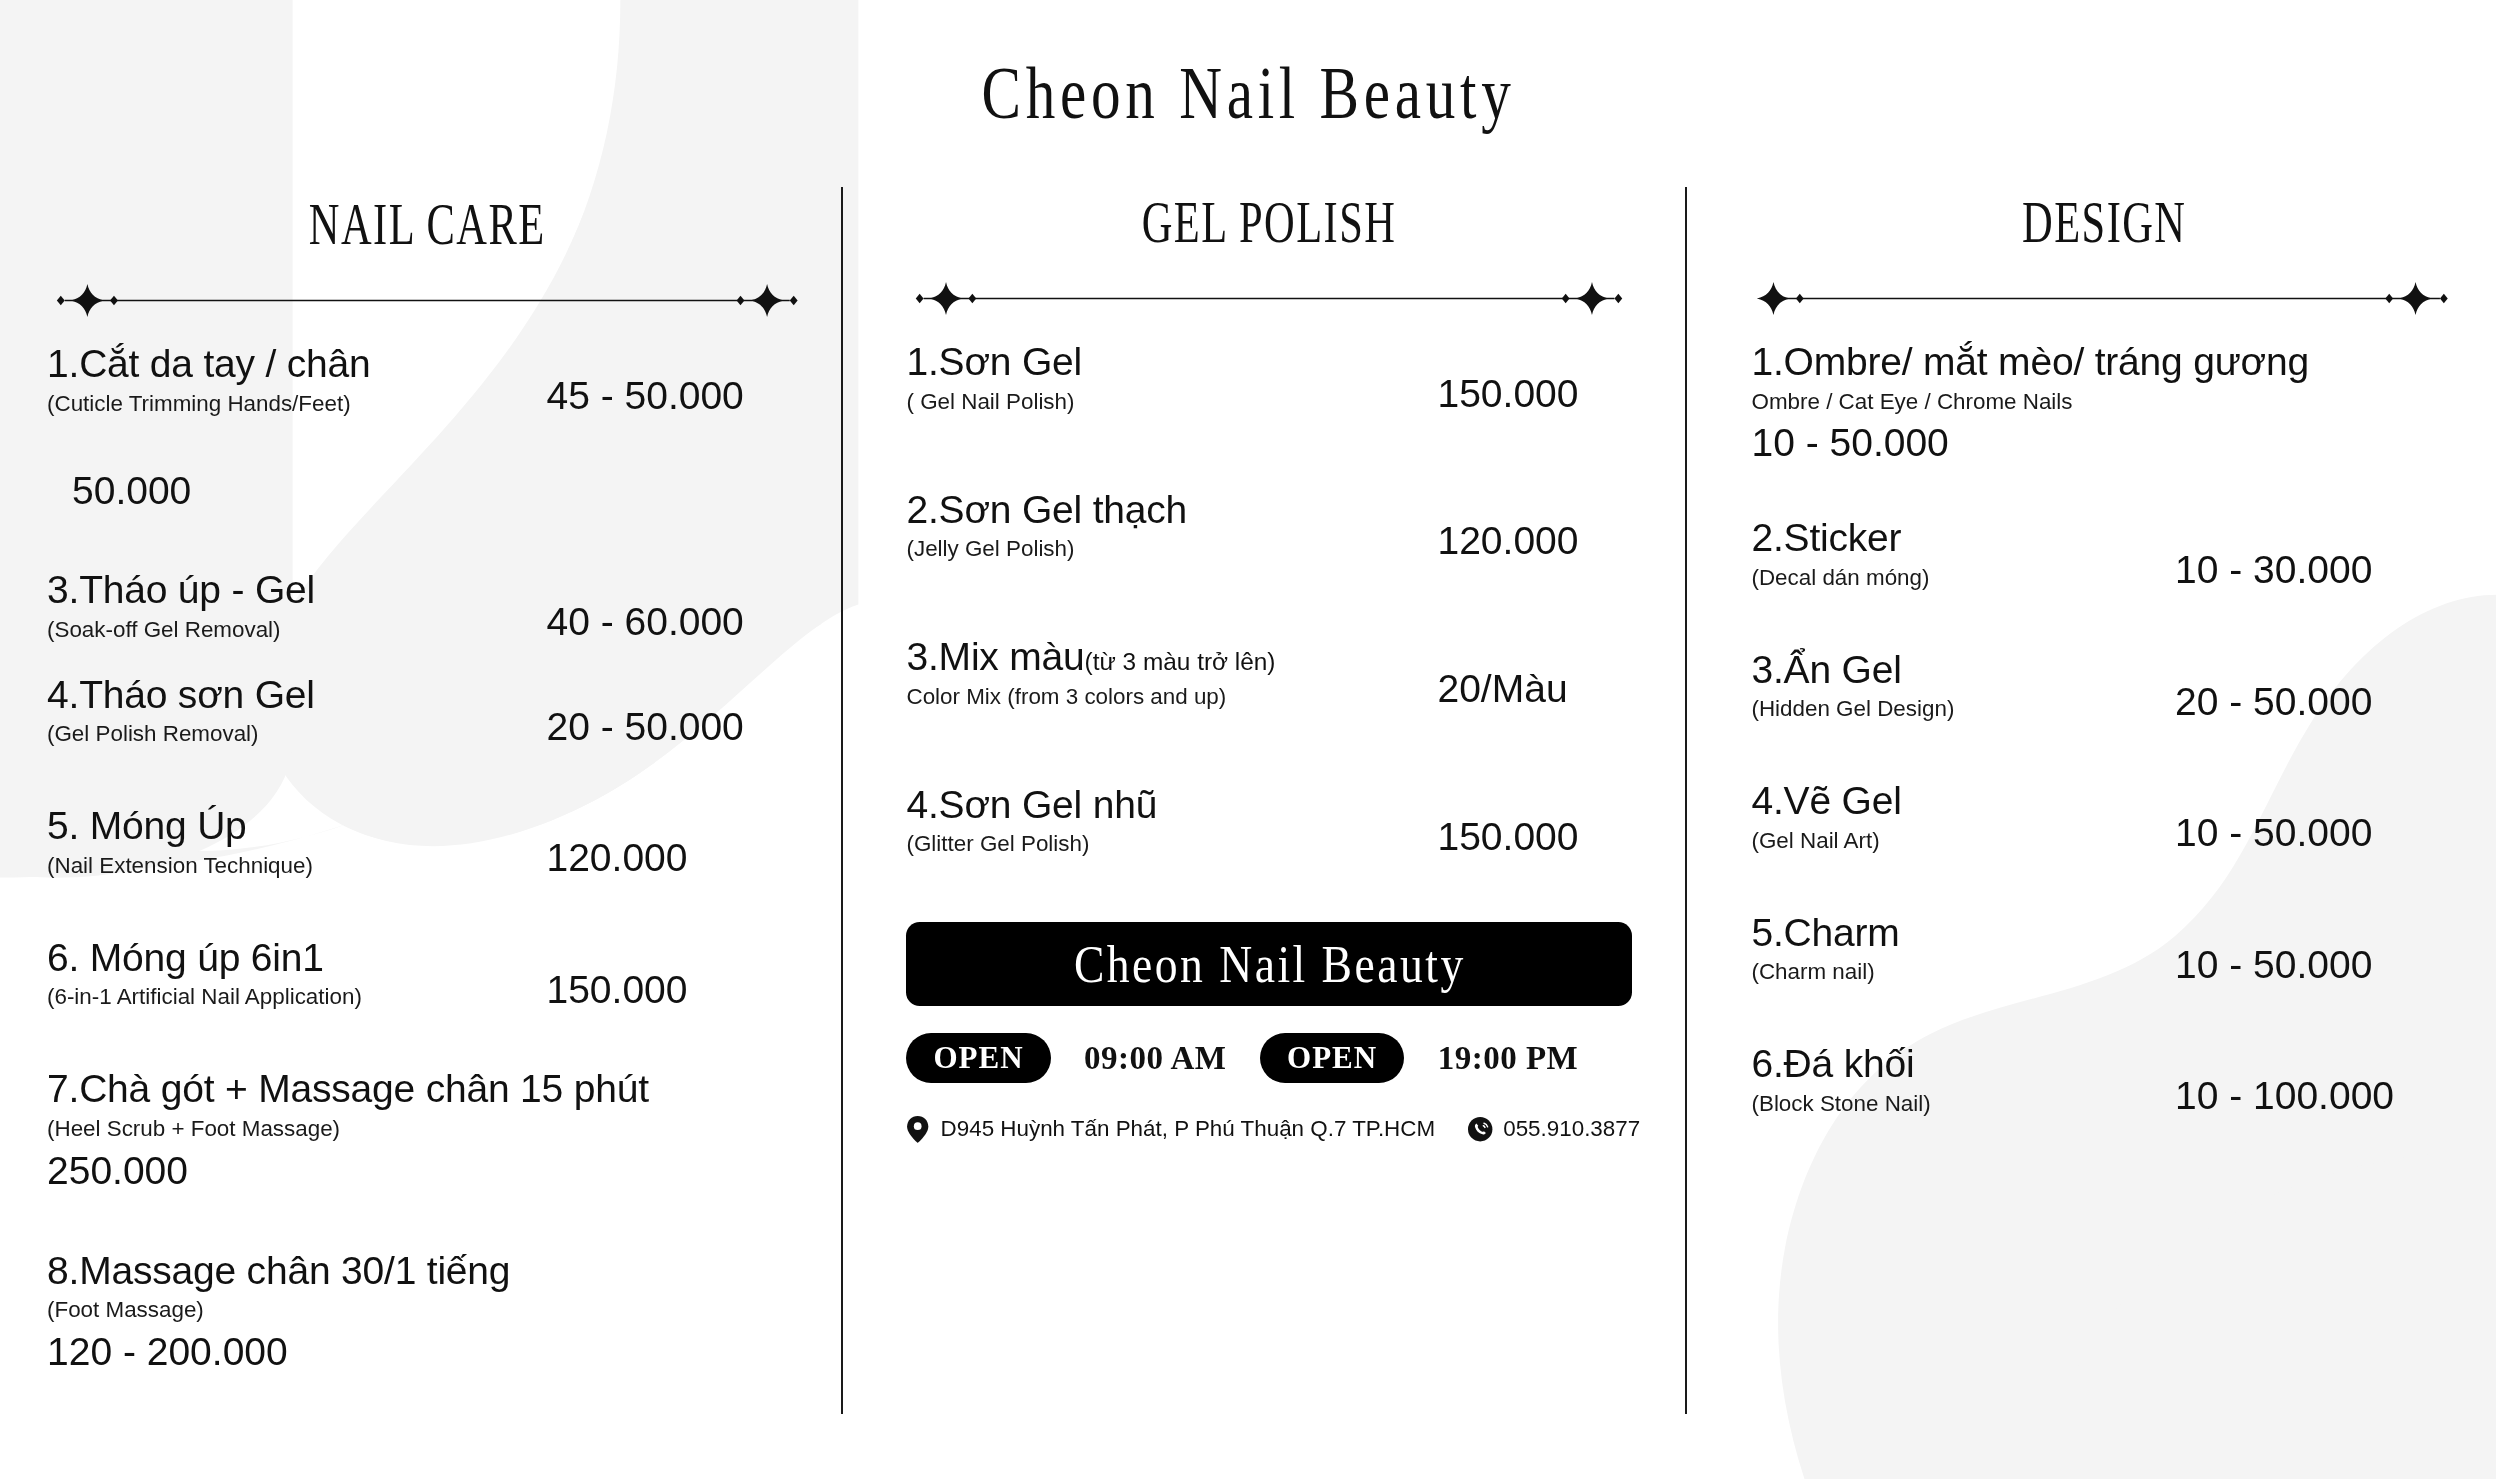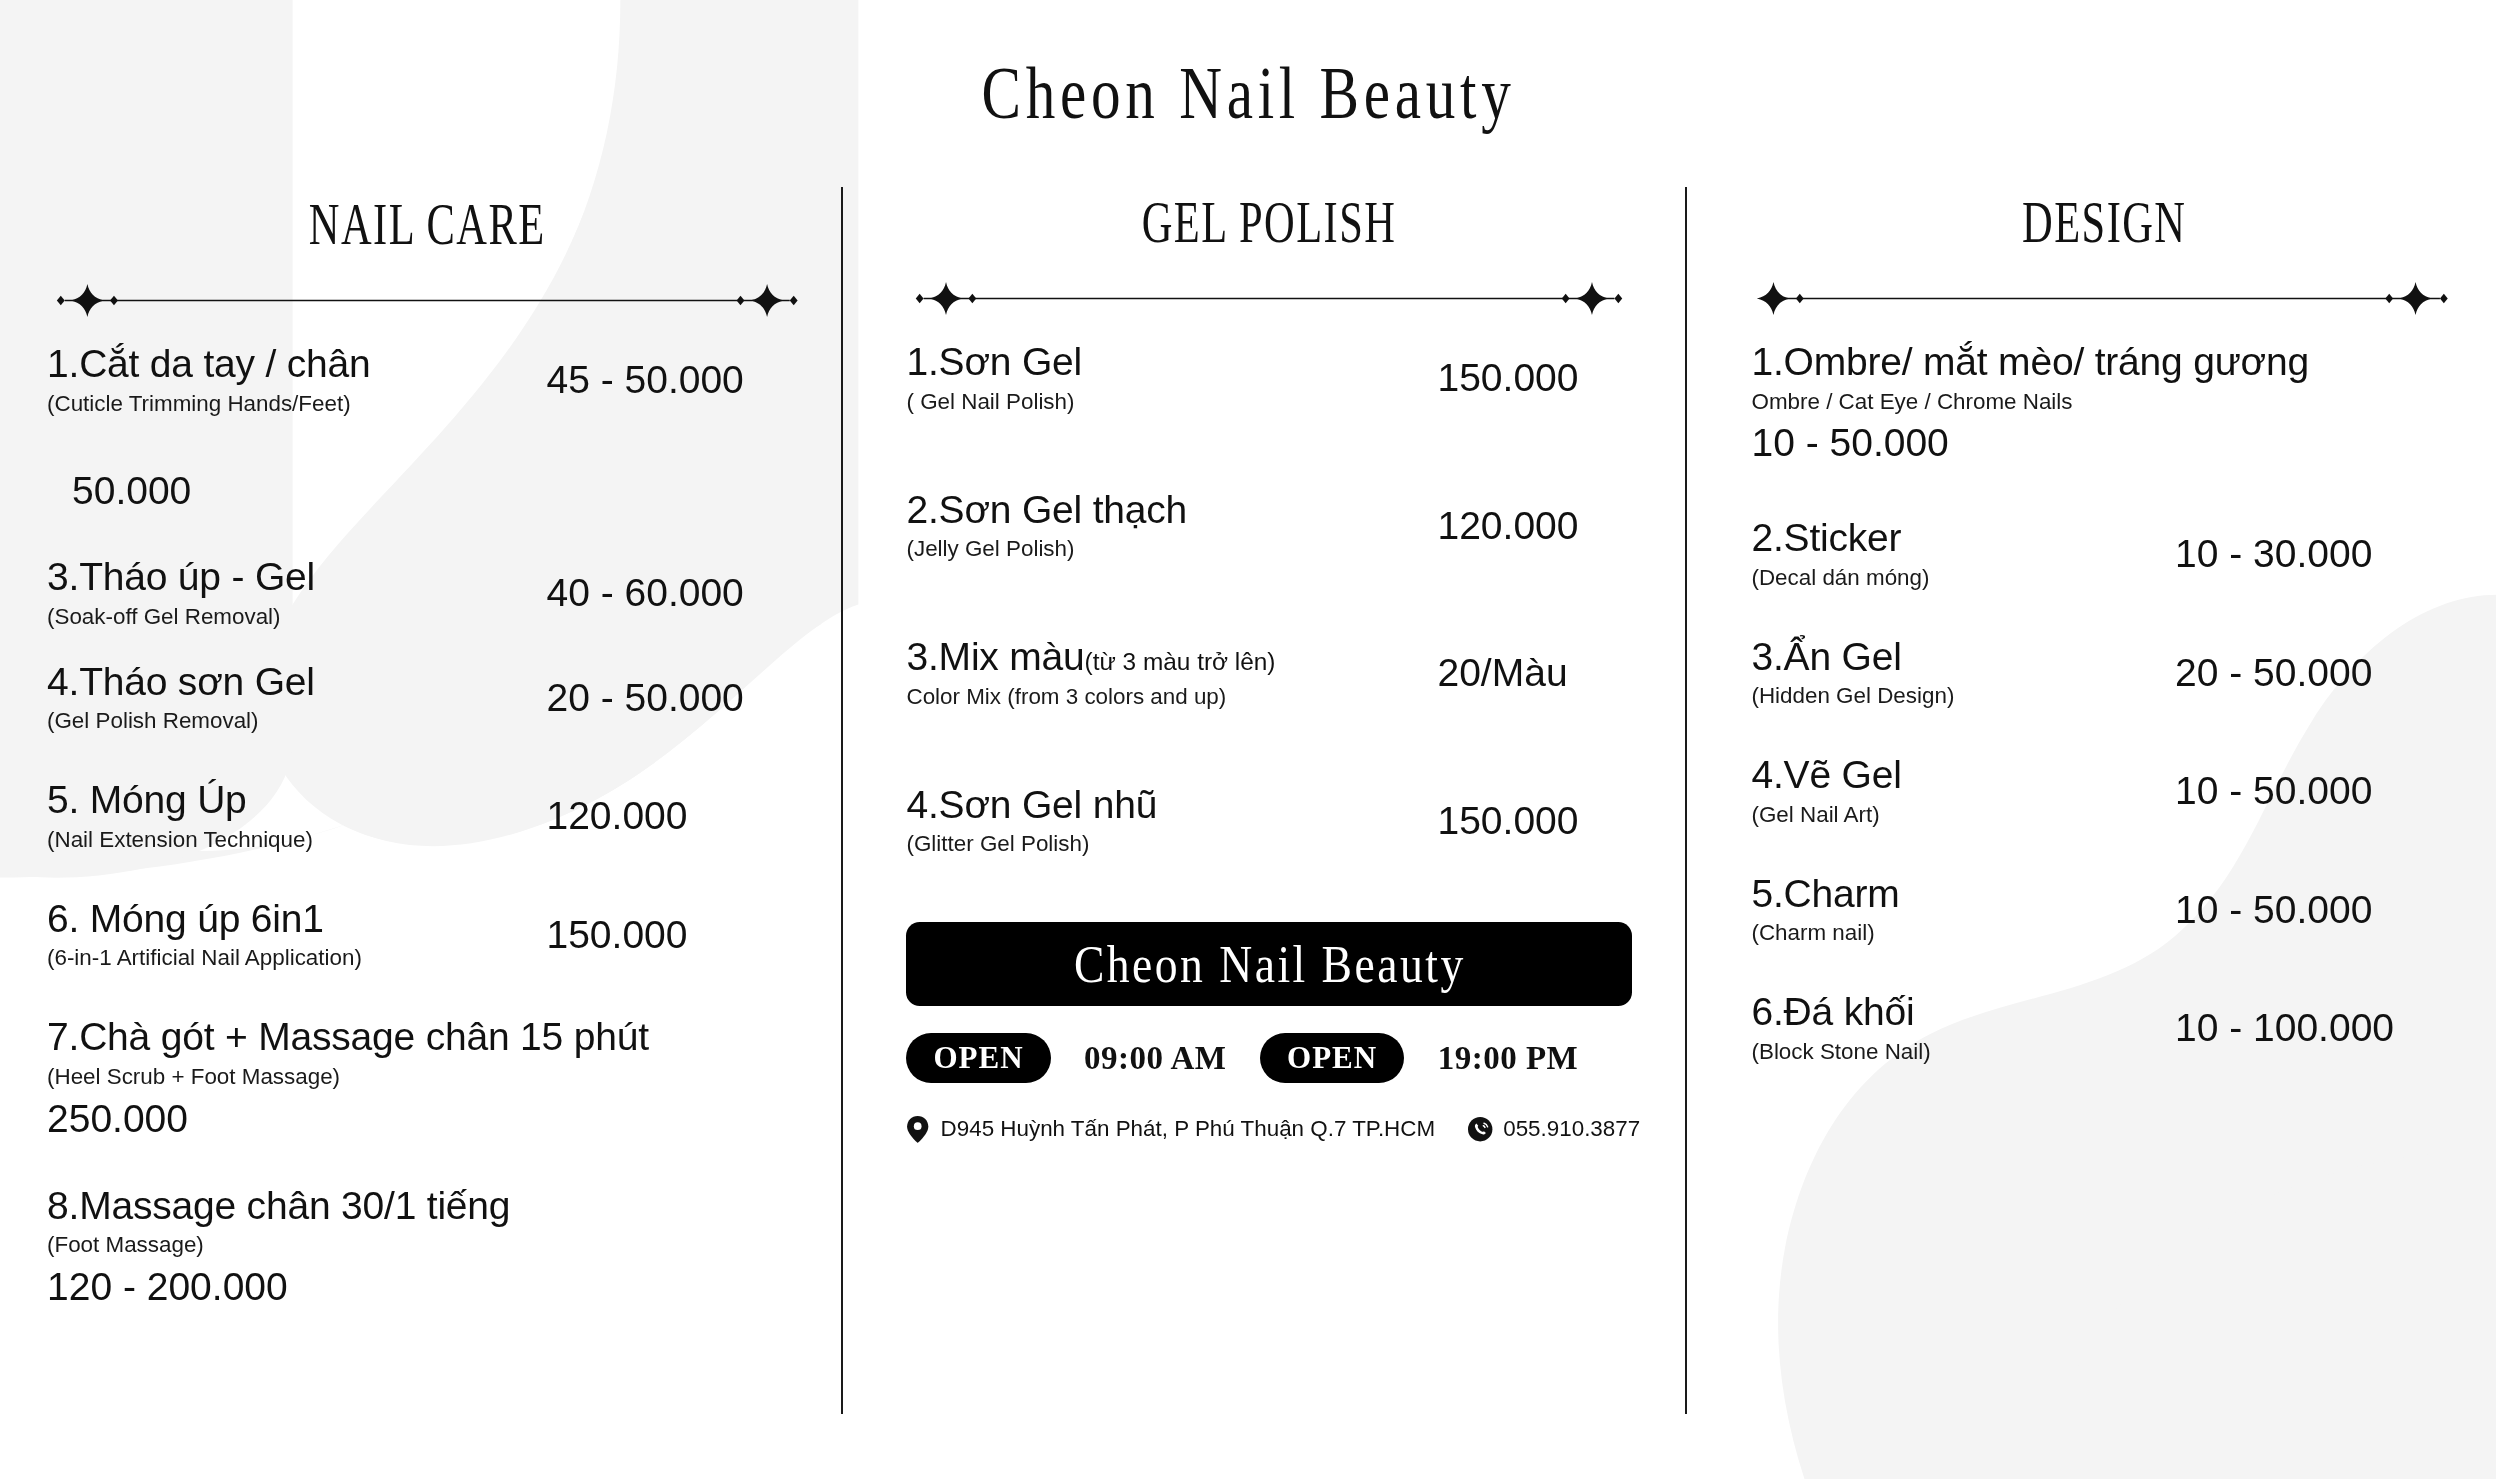--- a/index.html
+++ b/index.html
@@ -63,21 +63,21 @@
   }
   .col-gel .sec-head, .col-design .sec-head { margin-top:188px; }
 
   
   .ornament { margin-top:25px; width:100%; height:33px; display:block; }
   .ornament svg { width:100%; height:33px; display:block; overflow:visible; }
 
   
   .items { margin-top:25px; }
   .row {
-    display:flex; align-items:center; justify-content:space-between;
+    display:flex; align-items:flex-end; justify-content:space-between;
   }
   .row-text { flex:0 1 auto; min-width:0; }
   .name {
     font-size:39px; font-weight:400; line-height:1.12;
     letter-spacing:-0.2px; white-space:nowrap; color:#111;
   }
   .name .suffix { font-size:24.4px; letter-spacing:0; }
   .sub {
     font-size:22.4px; font-weight:400; line-height:1.25;
     margin-top:3.9px; white-space:nowrap; color:#1a1a1a;
@@ -141,21 +141,21 @@
     font-size:22.4px; color:#111;
   }
   .contact .ic { display:inline-flex; margin-right:10.7px; }
   .contact .ic svg { display:block; }
   .contact .addr { white-space:nowrap; }
   .contact .phone-group { display:flex; align-items:center; margin-left:33px; }
   .contact .phone { white-space:nowrap; }
 
   
   .gap-s  { margin-top:29px; }
-  .gap-m  { margin-top:43px;gap:8px; }
+  .gap-m  { margin-top:56px;gap:8px; }
   .gap-l  { margin-top:51px; }
   .gap-xl { margin-top:72px; }
 </style>
 </head>
 <body>
 
 <div class="bg-layer">
   <svg viewBox="0 0 2560 1517" preserveAspectRatio="none">
     <path fill="#f4f4f4" d="M0,0 L640,0 C640,130 600,250 520,360 C440,470 350,540 300,620
              C250,700 260,790 340,840 C430,895 560,860 660,790

